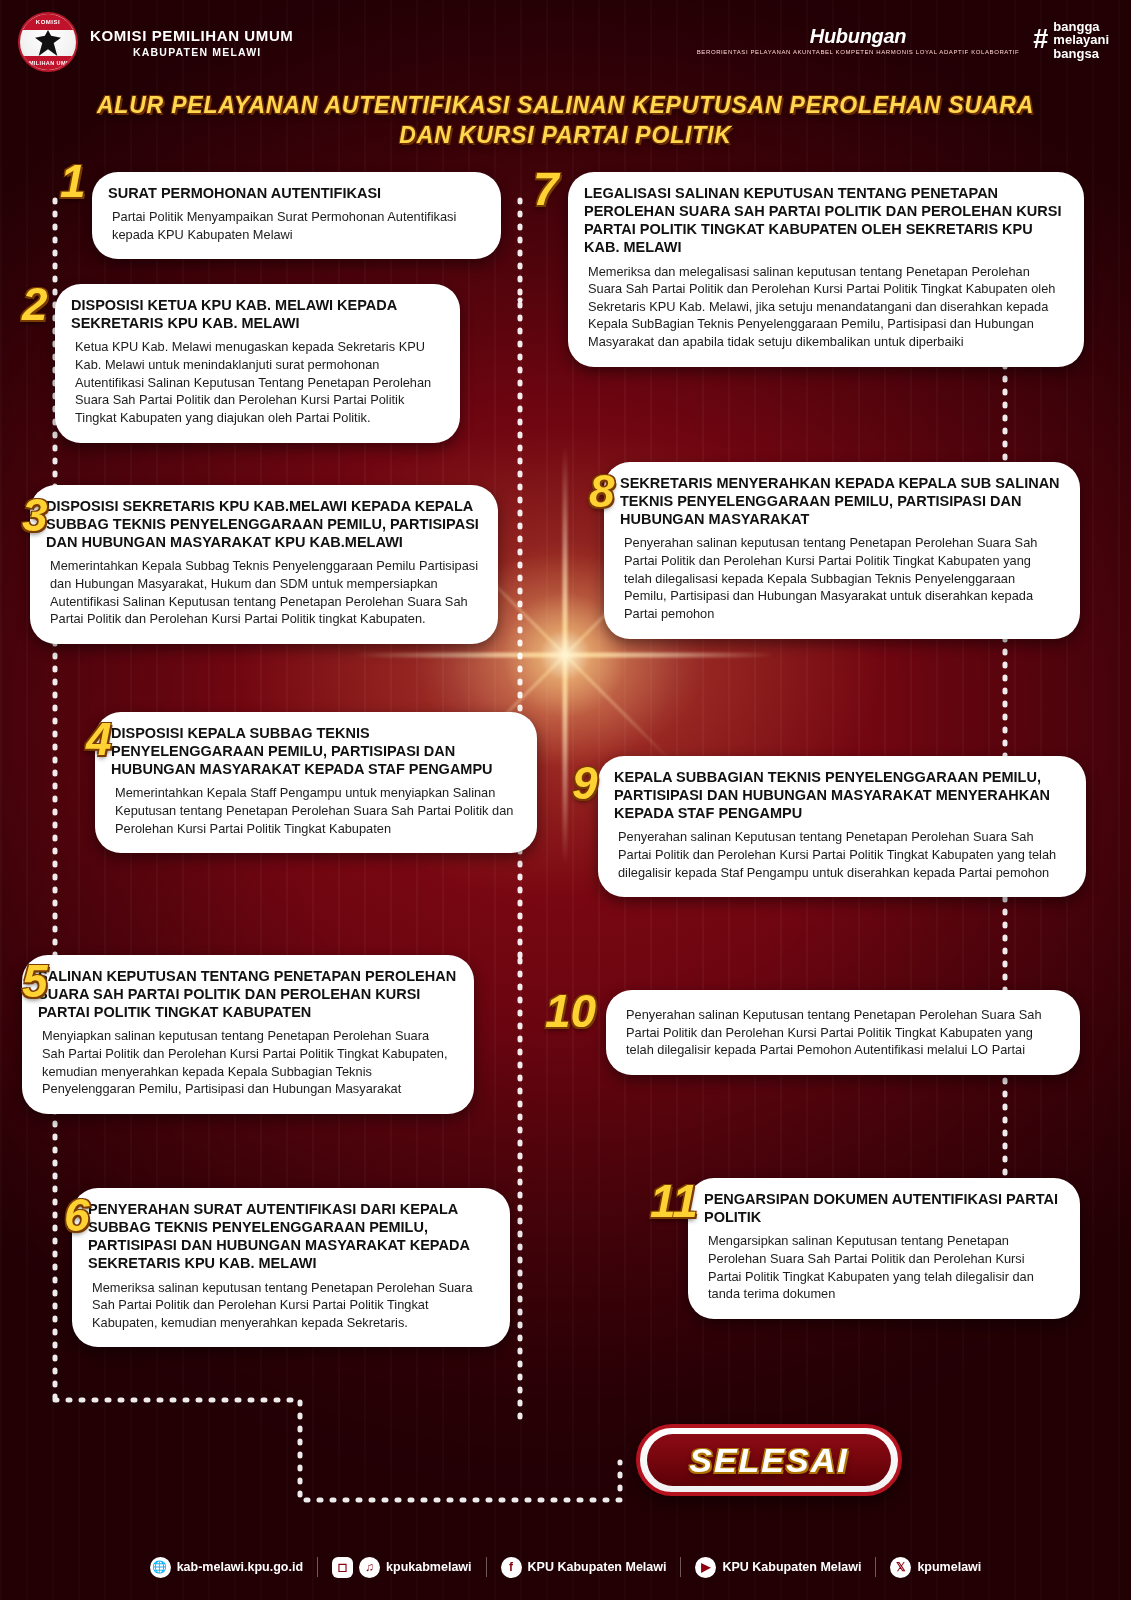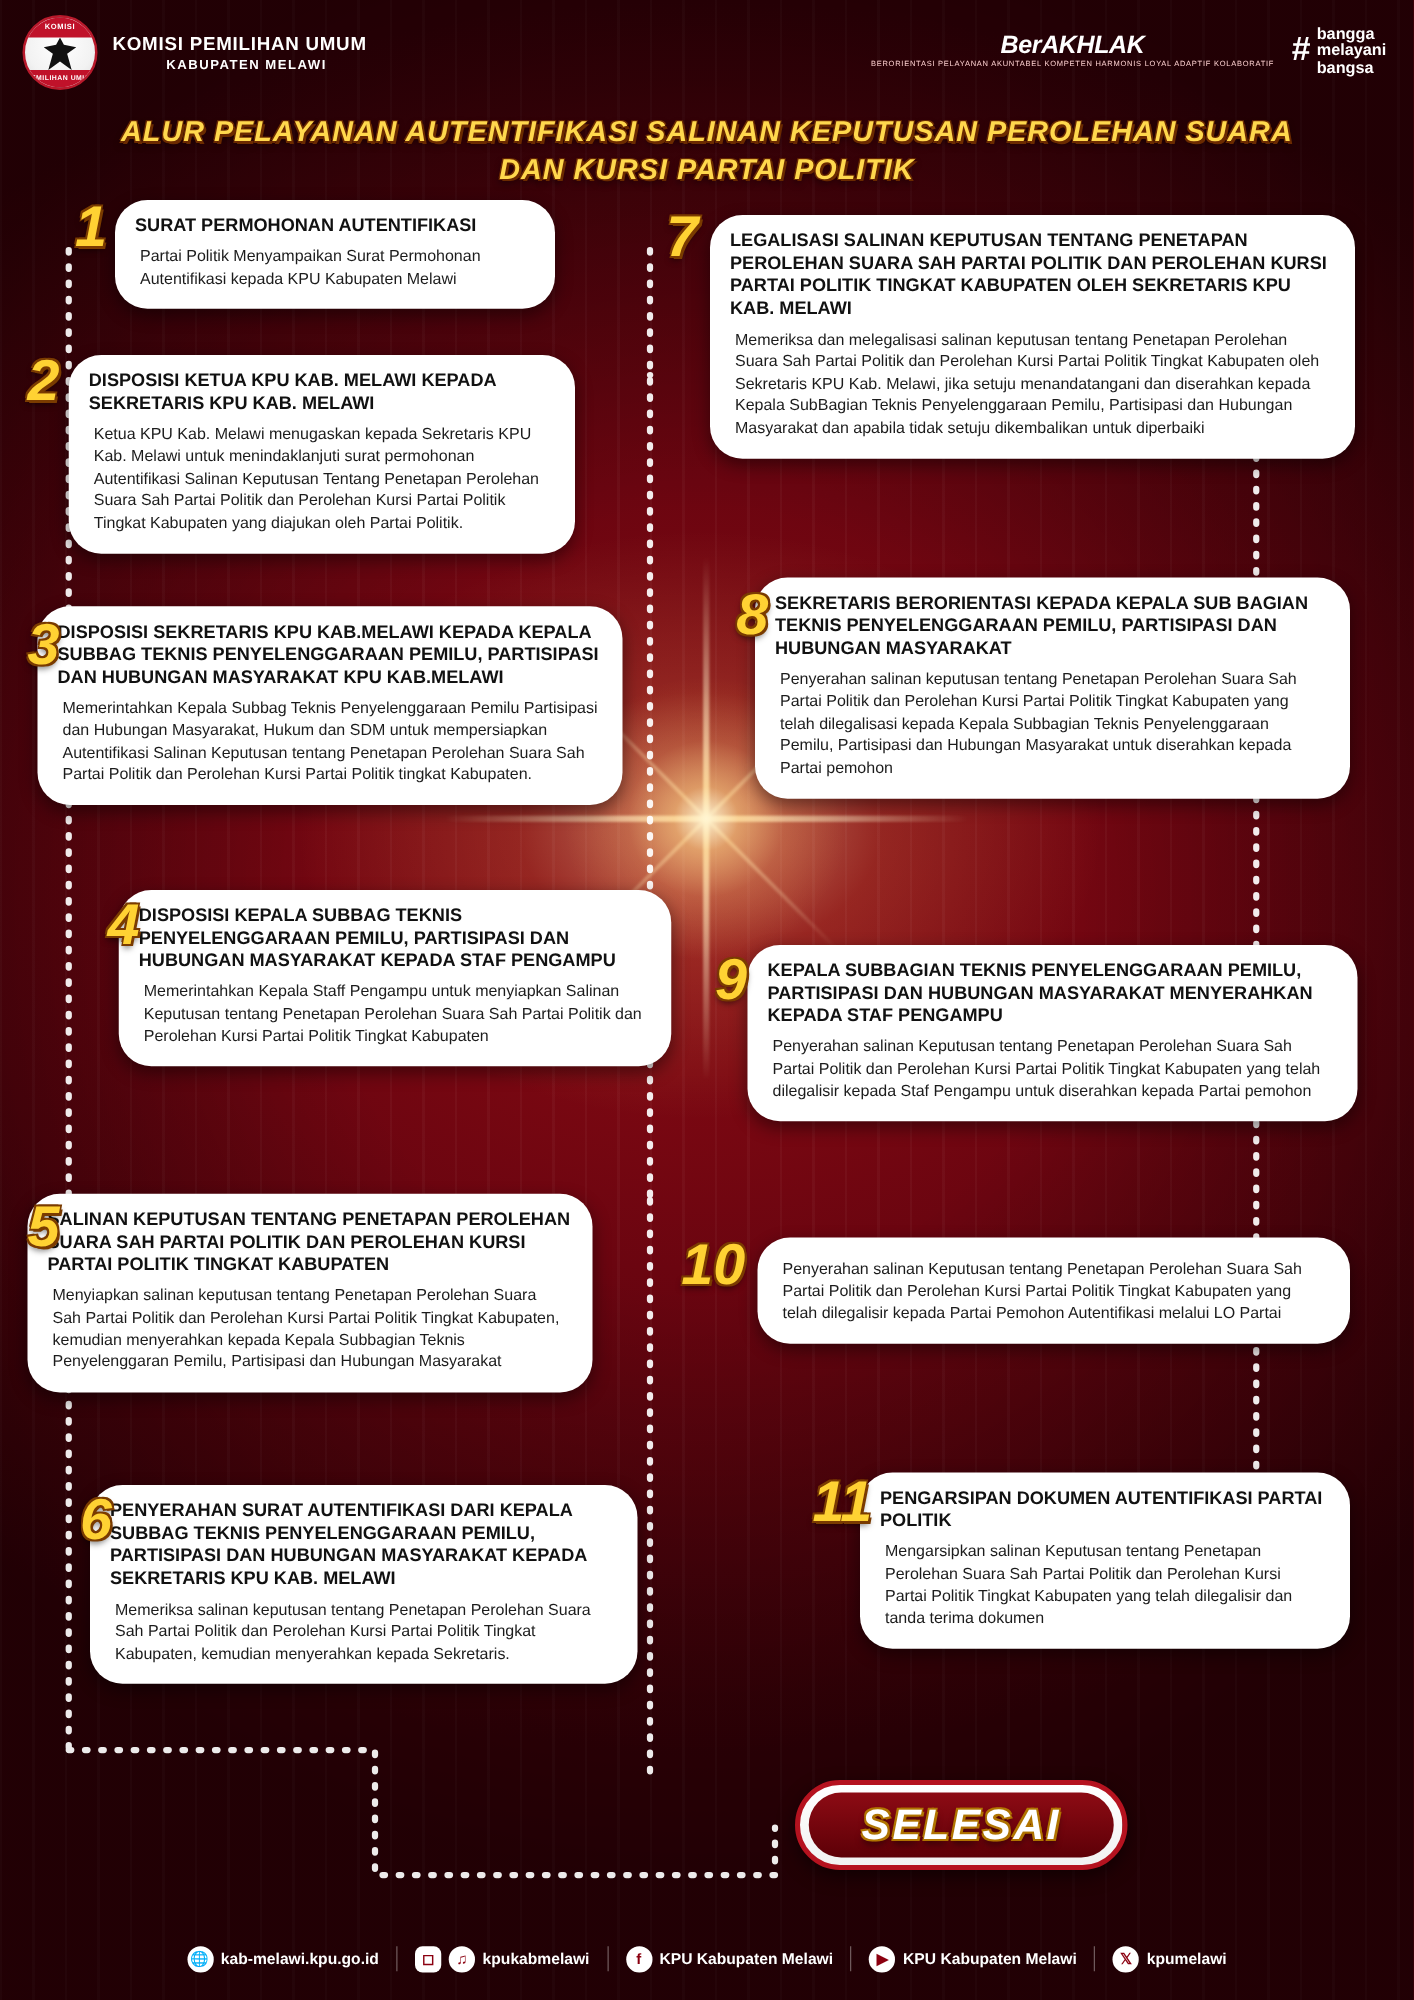--- a/index.html
+++ b/index.html
@@ -211,38 +211,38 @@
         <div class="bird"></div>
         <div class="bot-band">PEMILIHAN UMUM</div>
       </div>
       <div class="org-name">
         <div class="l1">KOMISI PEMILIHAN UMUM</div>
         <div class="l2">KABUPATEN MELAWI</div>
       </div>
     </div>
     <div class="brand-right">
       <div class="berakhlak">
-        <div class="t">BerAKHLAK</div>
+        <div class="t">Hubungan</div>
         <div class="s">BERORIENTASI PELAYANAN AKUNTABEL KOMPETEN HARMONIS LOYAL ADAPTIF KOLABORATIF</div>
       </div>
       <div class="bangga">
         <div class="hash">#</div>
         <div class="txt">
           <div>bangga</div>
           <div>melayani</div>
           <div>bangsa</div>
         </div>
       </div>
     </div>
   </div>
 
   <div class="title">ALUR PELAYANAN AUTENTIFIKASI SALINAN KEPUTUSAN PEROLEHAN SUARA DAN KURSI PARTAI POLITIK</div>
 
   <div class="num" style="left:60px; top:158px;">1</div>
-  <div class="card" style="left:92px; top:160px; width:352px;">
+  <div class="card" style="left:92px; top:172px; width:409px;">
     <h3 class="left">SURAT PERMOHONAN AUTENTIFIKASI</h3>
     <p>Partai Politik Menyampaikan Surat Permohonan Autentifikasi kepada KPU Kabupaten Melawi</p>
   </div>
 
   <div class="num" style="left:22px; top:281px;">2</div>
   <div class="card" style="left:55px; top:284px; width:405px;">
     <h3>DISPOSISI KETUA KPU KAB. MELAWI KEPADA SEKRETARIS KPU KAB. MELAWI</h3>
     <p>Ketua KPU Kab. Melawi menugaskan kepada Sekretaris KPU Kab. Melawi untuk menindaklanjuti surat permohonan Autentifikasi Salinan Keputusan Tentang Penetapan Perolehan Suara Sah Partai Politik  dan Perolehan Kursi Partai Politik Tingkat Kabupaten yang diajukan oleh Partai Politik.</p>
   </div>
 
@@ -271,21 +271,21 @@
   </div>
 
   <div class="num" style="left:533px; top:166px;">7</div>
   <div class="card" style="left:568px; top:172px; width:516px;">
     <h3>LEGALISASI SALINAN KEPUTUSAN TENTANG PENETAPAN PEROLEHAN SUARA SAH PARTAI POLITIK DAN PEROLEHAN KURSI PARTAI POLITIK TINGKAT KABUPATEN OLEH SEKRETARIS KPU KAB. MELAWI</h3>
     <p>Memeriksa dan melegalisasi salinan keputusan tentang Penetapan Perolehan Suara Sah Partai Politik dan Perolehan Kursi Partai Politik Tingkat Kabupaten oleh Sekretaris KPU Kab. Melawi, jika setuju menandatangani dan diserahkan kepada Kepala SubBagian Teknis Penyelenggaraan Pemilu, Partisipasi dan Hubungan Masyarakat dan apabila tidak setuju dikembalikan untuk diperbaiki</p>
   </div>
 
   <div class="num" style="left:589px; top:468px;">8</div>
   <div class="card" style="left:604px; top:462px; width:476px;">
-    <h3>SEKRETARIS BERORIENTASI KEPADA KEPALA SUB BAGIAN TEKNIS PENYELENGGARAAN PEMILU, PARTISIPASI DAN HUBUNGAN MASYARAKAT</h3>
+    <h3>SEKRETARIS MENYERAHKAN KEPADA KEPALA SUB SALINAN TEKNIS PENYELENGGARAAN PEMILU, PARTISIPASI DAN HUBUNGAN MASYARAKAT</h3>
     <p>Penyerahan salinan keputusan tentang Penetapan Perolehan Suara Sah Partai Politik dan Perolehan Kursi Partai Politik Tingkat Kabupaten yang telah dilegalisasi kepada Kepala Subbagian Teknis Penyelenggaraan Pemilu, Partisipasi dan Hubungan Masyarakat untuk diserahkan kepada Partai pemohon</p>
   </div>
 
   <div class="num" style="left:572px; top:760px;">9</div>
   <div class="card" style="left:598px; top:756px; width:488px;">
     <h3>KEPALA SUBBAGIAN TEKNIS PENYELENGGARAAN PEMILU, PARTISIPASI DAN HUBUNGAN MASYARAKAT MENYERAHKAN KEPADA STAF PENGAMPU</h3>
     <p>Penyerahan salinan Keputusan tentang Penetapan Perolehan Suara Sah Partai Politik dan Perolehan Kursi Partai Politik Tingkat Kabupaten yang telah dilegalisir kepada Staf Pengampu untuk diserahkan kepada Partai pemohon</p>
   </div>
 
   <div class="num" style="left:545px; top:988px;">10</div>

